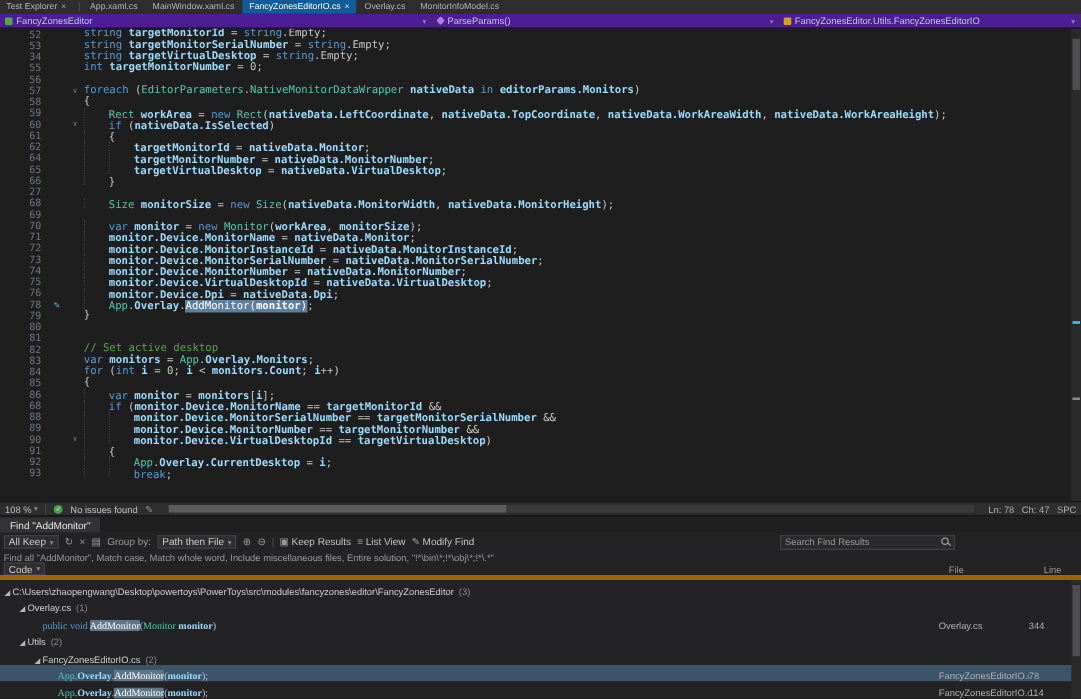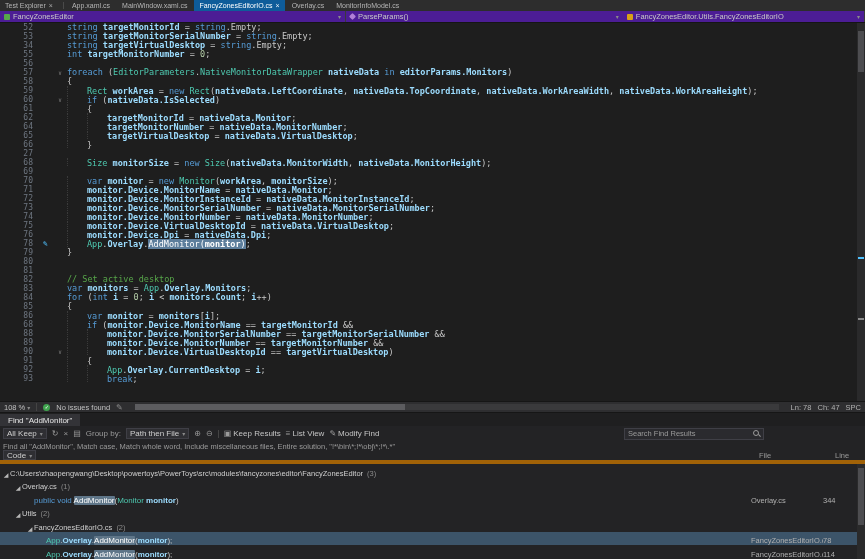--- a/index.html
+++ b/index.html
@@ -74,21 +74,21 @@
   .fp-summary{height:11px;display:flex;align-items:center;color:#9a9a9a;font-size:7.5px;padding:0 3px;flex:none;white-space:nowrap;overflow:hidden}
   .fp-headrow{height:12px;display:flex;align-items:flex-end;padding:0 8px 0 3px;border-bottom:4px solid #a16207;color:#9a9a9a;flex:none;gap:4px}
   .dd.small{height:10px}
   .spacer{flex:1}
   .col-file{width:72px;flex:none;font-size:7.5px}
   .col-line{width:22px;flex:none;font-size:7.5px}
   .fp-results{flex:1;position:relative;overflow:hidden}
   .rrow{height:13.5px;display:flex;align-items:flex-end;white-space:pre;padding-right:20px}
   .rrow.sel{background:var(--selected_row,#3c5469)}
   .tri{width:8px;flex:none;color:#b8b8b8;font-size:6px;text-align:center}
-  .rtext{font-family:Liberation Sans, sans-serif;font-size:8px;overflow:hidden}
+  .rtext{font-family:Liberation Serif, serif;font-size:8px;overflow:hidden}
   .rtext.sans{font-family:"Liberation Sans",sans-serif;font-size:7.5px;color:#cfcfcf}
   .g{color:#cfcfcf}
   .match{background:var(--match_highlight,#5f7689);color:#fff;border-radius:1px}
   .rcount{color:#8a8a8a;margin-left:4px;font-size:7.5px}
   .rfile{width:72px;flex:none;color:#b0b0b0;font-size:7.5px;overflow:hidden;white-space:nowrap}
   .rline{width:22px;flex:none;color:#b0b0b0;font-size:7.5px}
   .vscroll.smallbar{background:#2a2a2b}
 </style>
 </head>
 <body>

